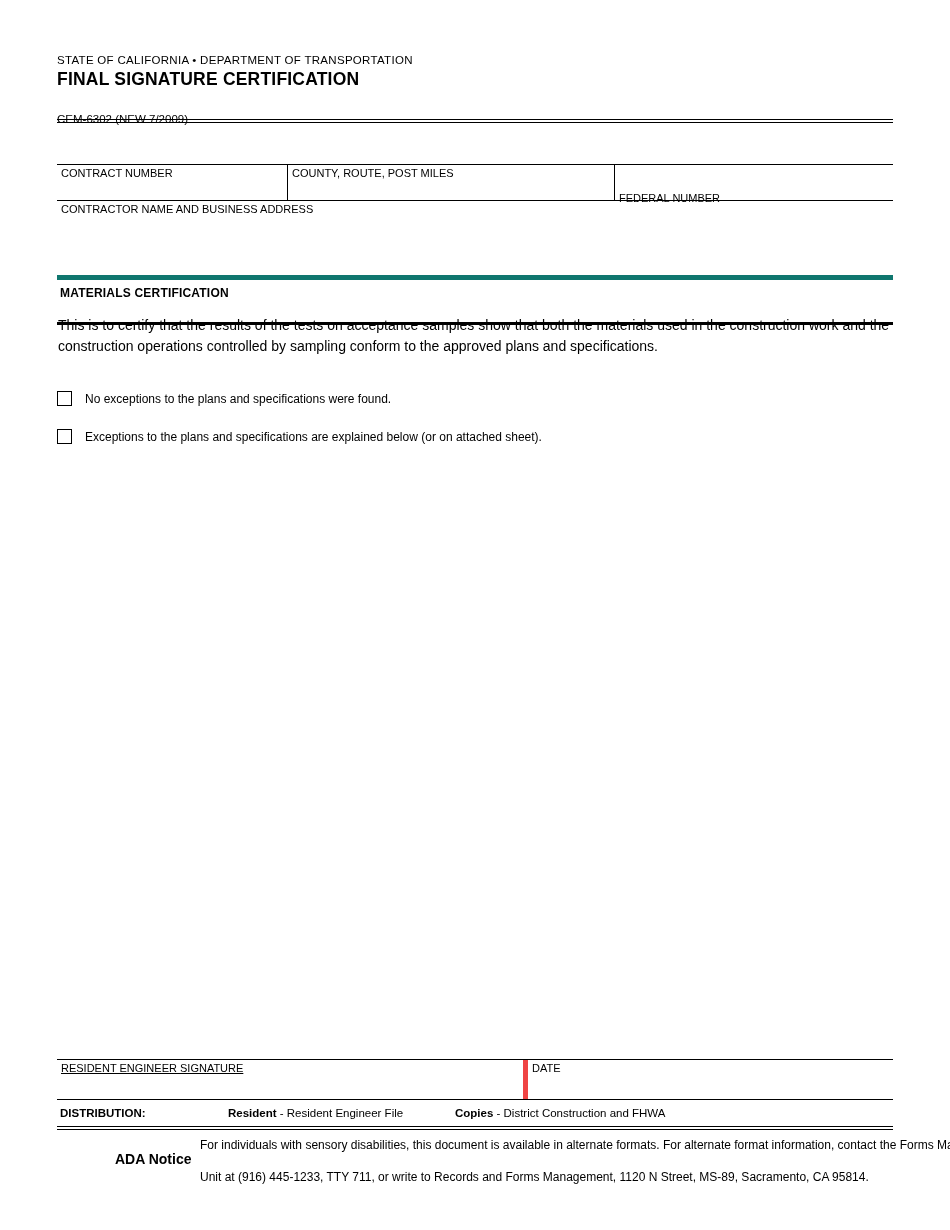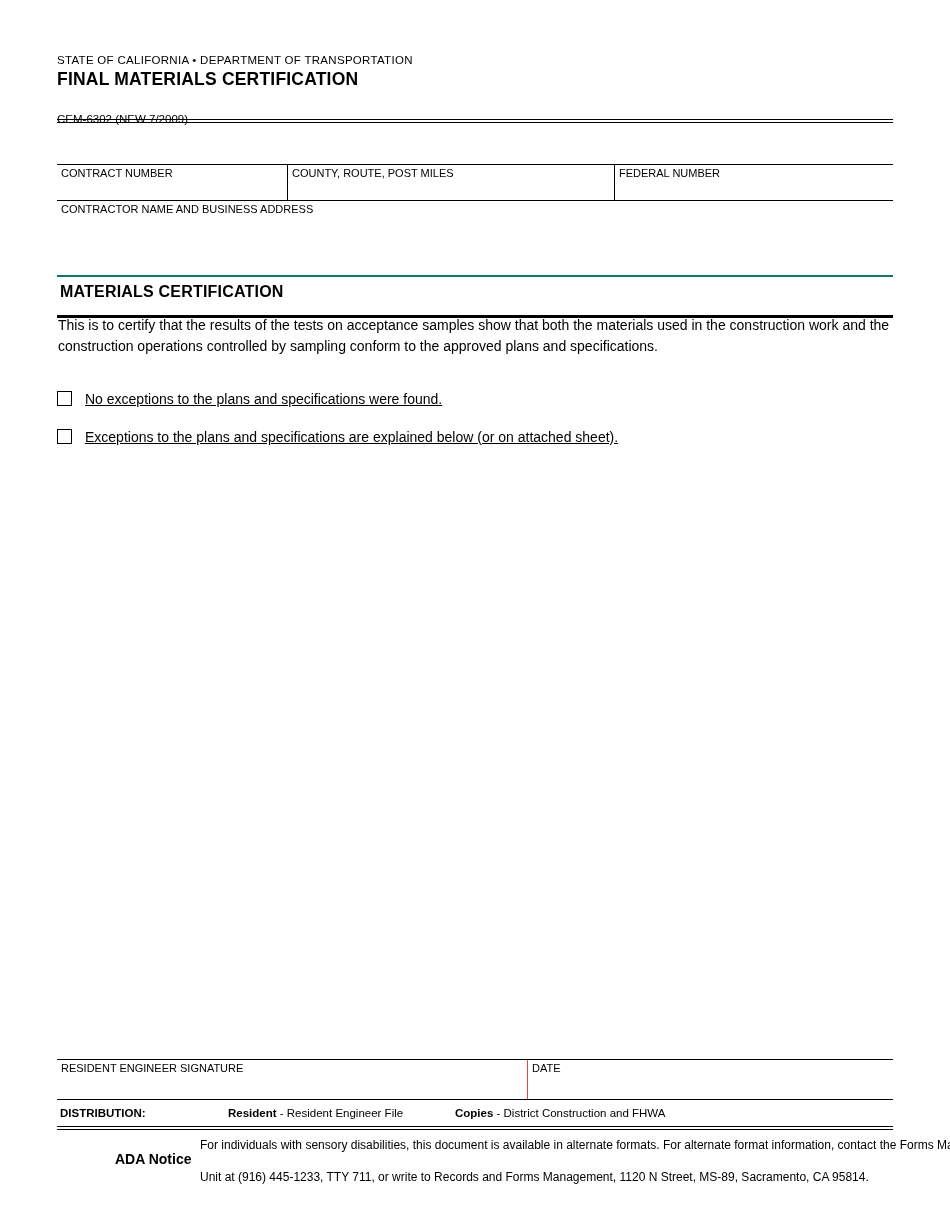--- a/index.html
+++ b/index.html
@@ -31,59 +31,59 @@
 
   
   .field-table { position: absolute; top: 164px; left: 57px; width: 836px; }
   .field-row-1 {
     display: flex; height: 37px;
     border-top: 1px solid #000; border-bottom: 1px solid #000;
   }
   .field-cell { padding: 2px 4px; font-size: 11px; }
   .cell-contract { width: 231px; border-right: 1px solid #000; }
   .cell-county { width: 327px; border-right: 1px solid #000; }
-  .cell-federal { flex: 1; }
+  .cell-federal { flex: 1; margin-top: 25px; }
   .field-row-2 { height: 74px; padding: 2px 4px; font-size: 11px; }
 
   .field-label { font-size: 11px; display: block; }
 
   
   .section-header {
-    border-top: 2px solid #0f766e;
+    border-top: 5px solid #0f766e;
     border-bottom: 3px solid #000;
-    padding: 6px 3px 14px;
-    font-size: 16px;
+    padding: 6px 3px 22px;
+    font-size: 12px;
     font-weight: bold;
     letter-spacing: 0.2px;
   }
 
   
   .statement {
     position: absolute; top: 315px; left: 58px; width: 836px;
     font-size: 14px; line-height: 21px;
   }
 
   
   .checkbox-row { position: absolute; left: 57px; display: flex; align-items: flex-start; }
   .checkbox-row-1 { top: 390px; }
   .checkbox-row-2 { top: 428px; }
   .checkbox {
     width: 15px; height: 15px; border: 1px solid #000; background: #fff;
     margin-right: 13px; margin-top: 1px; flex: 0 0 auto; cursor: pointer;
   }
-  .checkbox-label { font-size: 14px; line-height: 18px; text-decoration: underline; }
+  .checkbox-label { font-size: 12px; line-height: 18px; }
 
   
   .sig-table { position: absolute; top: 1059px; left: 57px; width: 836px; }
   .sig-row {
     display: flex; height: 41px;
     border-top: 1px solid #000; border-bottom: 1px solid #000;
   }
   .sig-cell { padding: 2px 4px; font-size: 11px; }
-  .cell-signature { width: 471px; border-right: 1px solid #ef4444; }
+  .cell-signature { width: 471px; border-right: 5px solid #ef4444; text-decoration: underline; }
   .cell-date { flex: 1; }
 
   
   .distribution-row { position: relative; height: 26px; font-size: 11.5px; }
   .distribution-row .dist-label { position: absolute; left: 3px; top: 7px; font-weight: bold; }
   .distribution-row .dist-original { position: absolute; left: 171px; top: 7px; }
   .distribution-row .dist-copies { position: absolute; left: 398px; top: 7px; }
   .bold { font-weight: bold; }
 
   
@@ -93,21 +93,21 @@
   .ada-line1 { font-size: 12px; line-height: 16px; white-space: nowrap; }
   .ada-line2 { font-size: 12px; line-height: 16px; margin-top: 16px; }
 </style>
 </head>
 <body>
 
 <div class="page">
 
   <div class="header">
     <div class="agency-line">STATE OF CALIFORNIA • DEPARTMENT OF TRANSPORTATION</div>
-    <div class="form-title">FINAL MATERIALS CERTIFICATION</div>
+    <div class="form-title">FINAL SIGNATURE CERTIFICATION</div>
     <div class="form-number">CEM-6302 (NEW 7/2009)</div>
   </div>
 
   <div class="double-rule rule-1"></div>
 
   <div class="field-table">
     <div class="field-row-1">
       <div class="field-cell cell-contract">
         <span class="field-label">CONTRACT NUMBER</span>
         <span></span>

